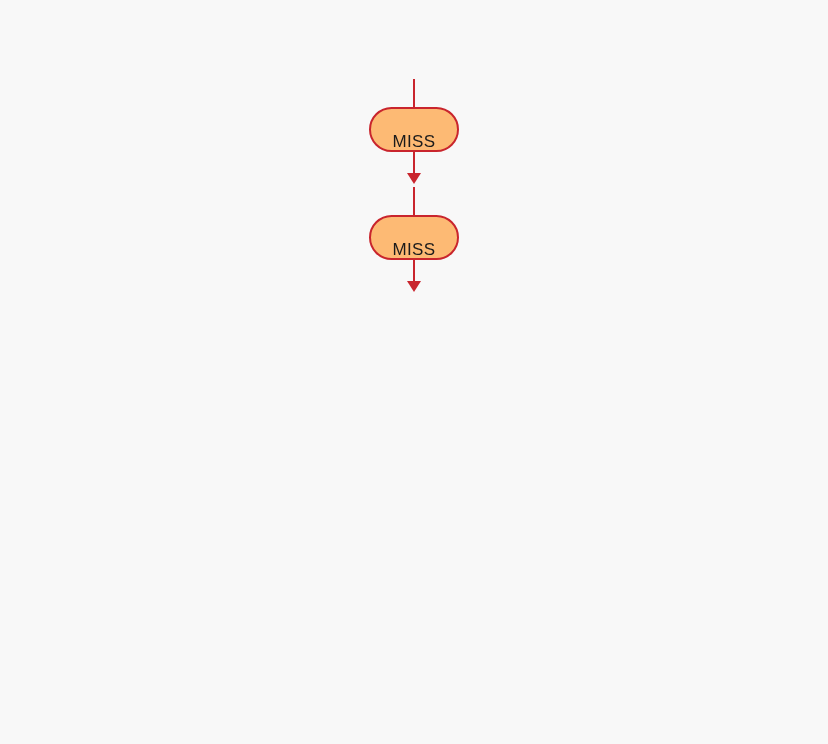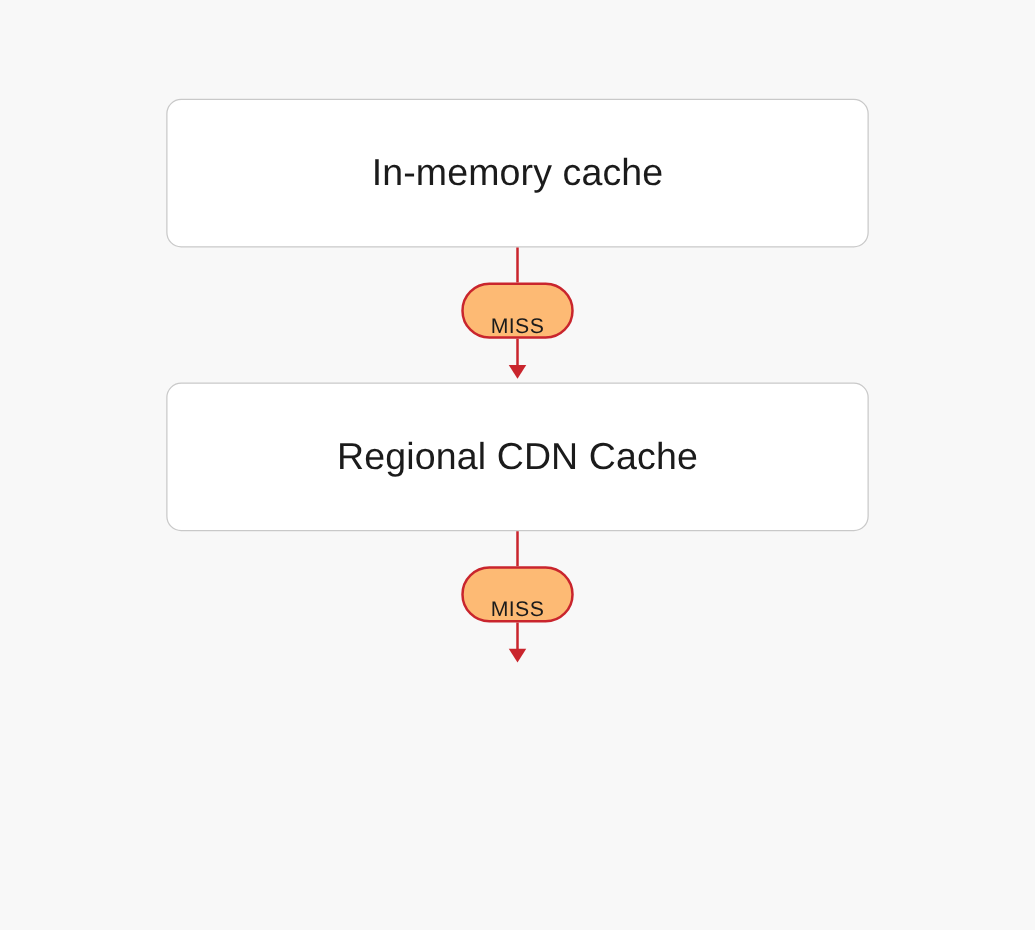--- a/index.html
+++ b/index.html
@@ -106,36 +106,30 @@
     margin-top: -1px;
   }
 </style>
 </head>
 <body>
 
 <div id="diagram">
 
   <div class="flow">
 
-    <div class="node">
-      <span class="node-label">In-memory cache</span>
-    </div>
 
     <div class="connector">
       <div class="conn-line-top"></div>
       <div class="badge">
         <span class="badge-label">MISS</span>
       </div>
       <div class="conn-line-bottom"></div>
       <div class="arrowhead"></div>
     </div>
 
-    <div class="node">
-      <span class="node-label">Regional CDN Cache</span>
-    </div>
 
     <div class="connector">
       <div class="conn-line-top"></div>
       <div class="badge">
         <span class="badge-label">MISS</span>
       </div>
       <div class="conn-line-bottom"></div>
       <div class="arrowhead"></div>
     </div>
 

